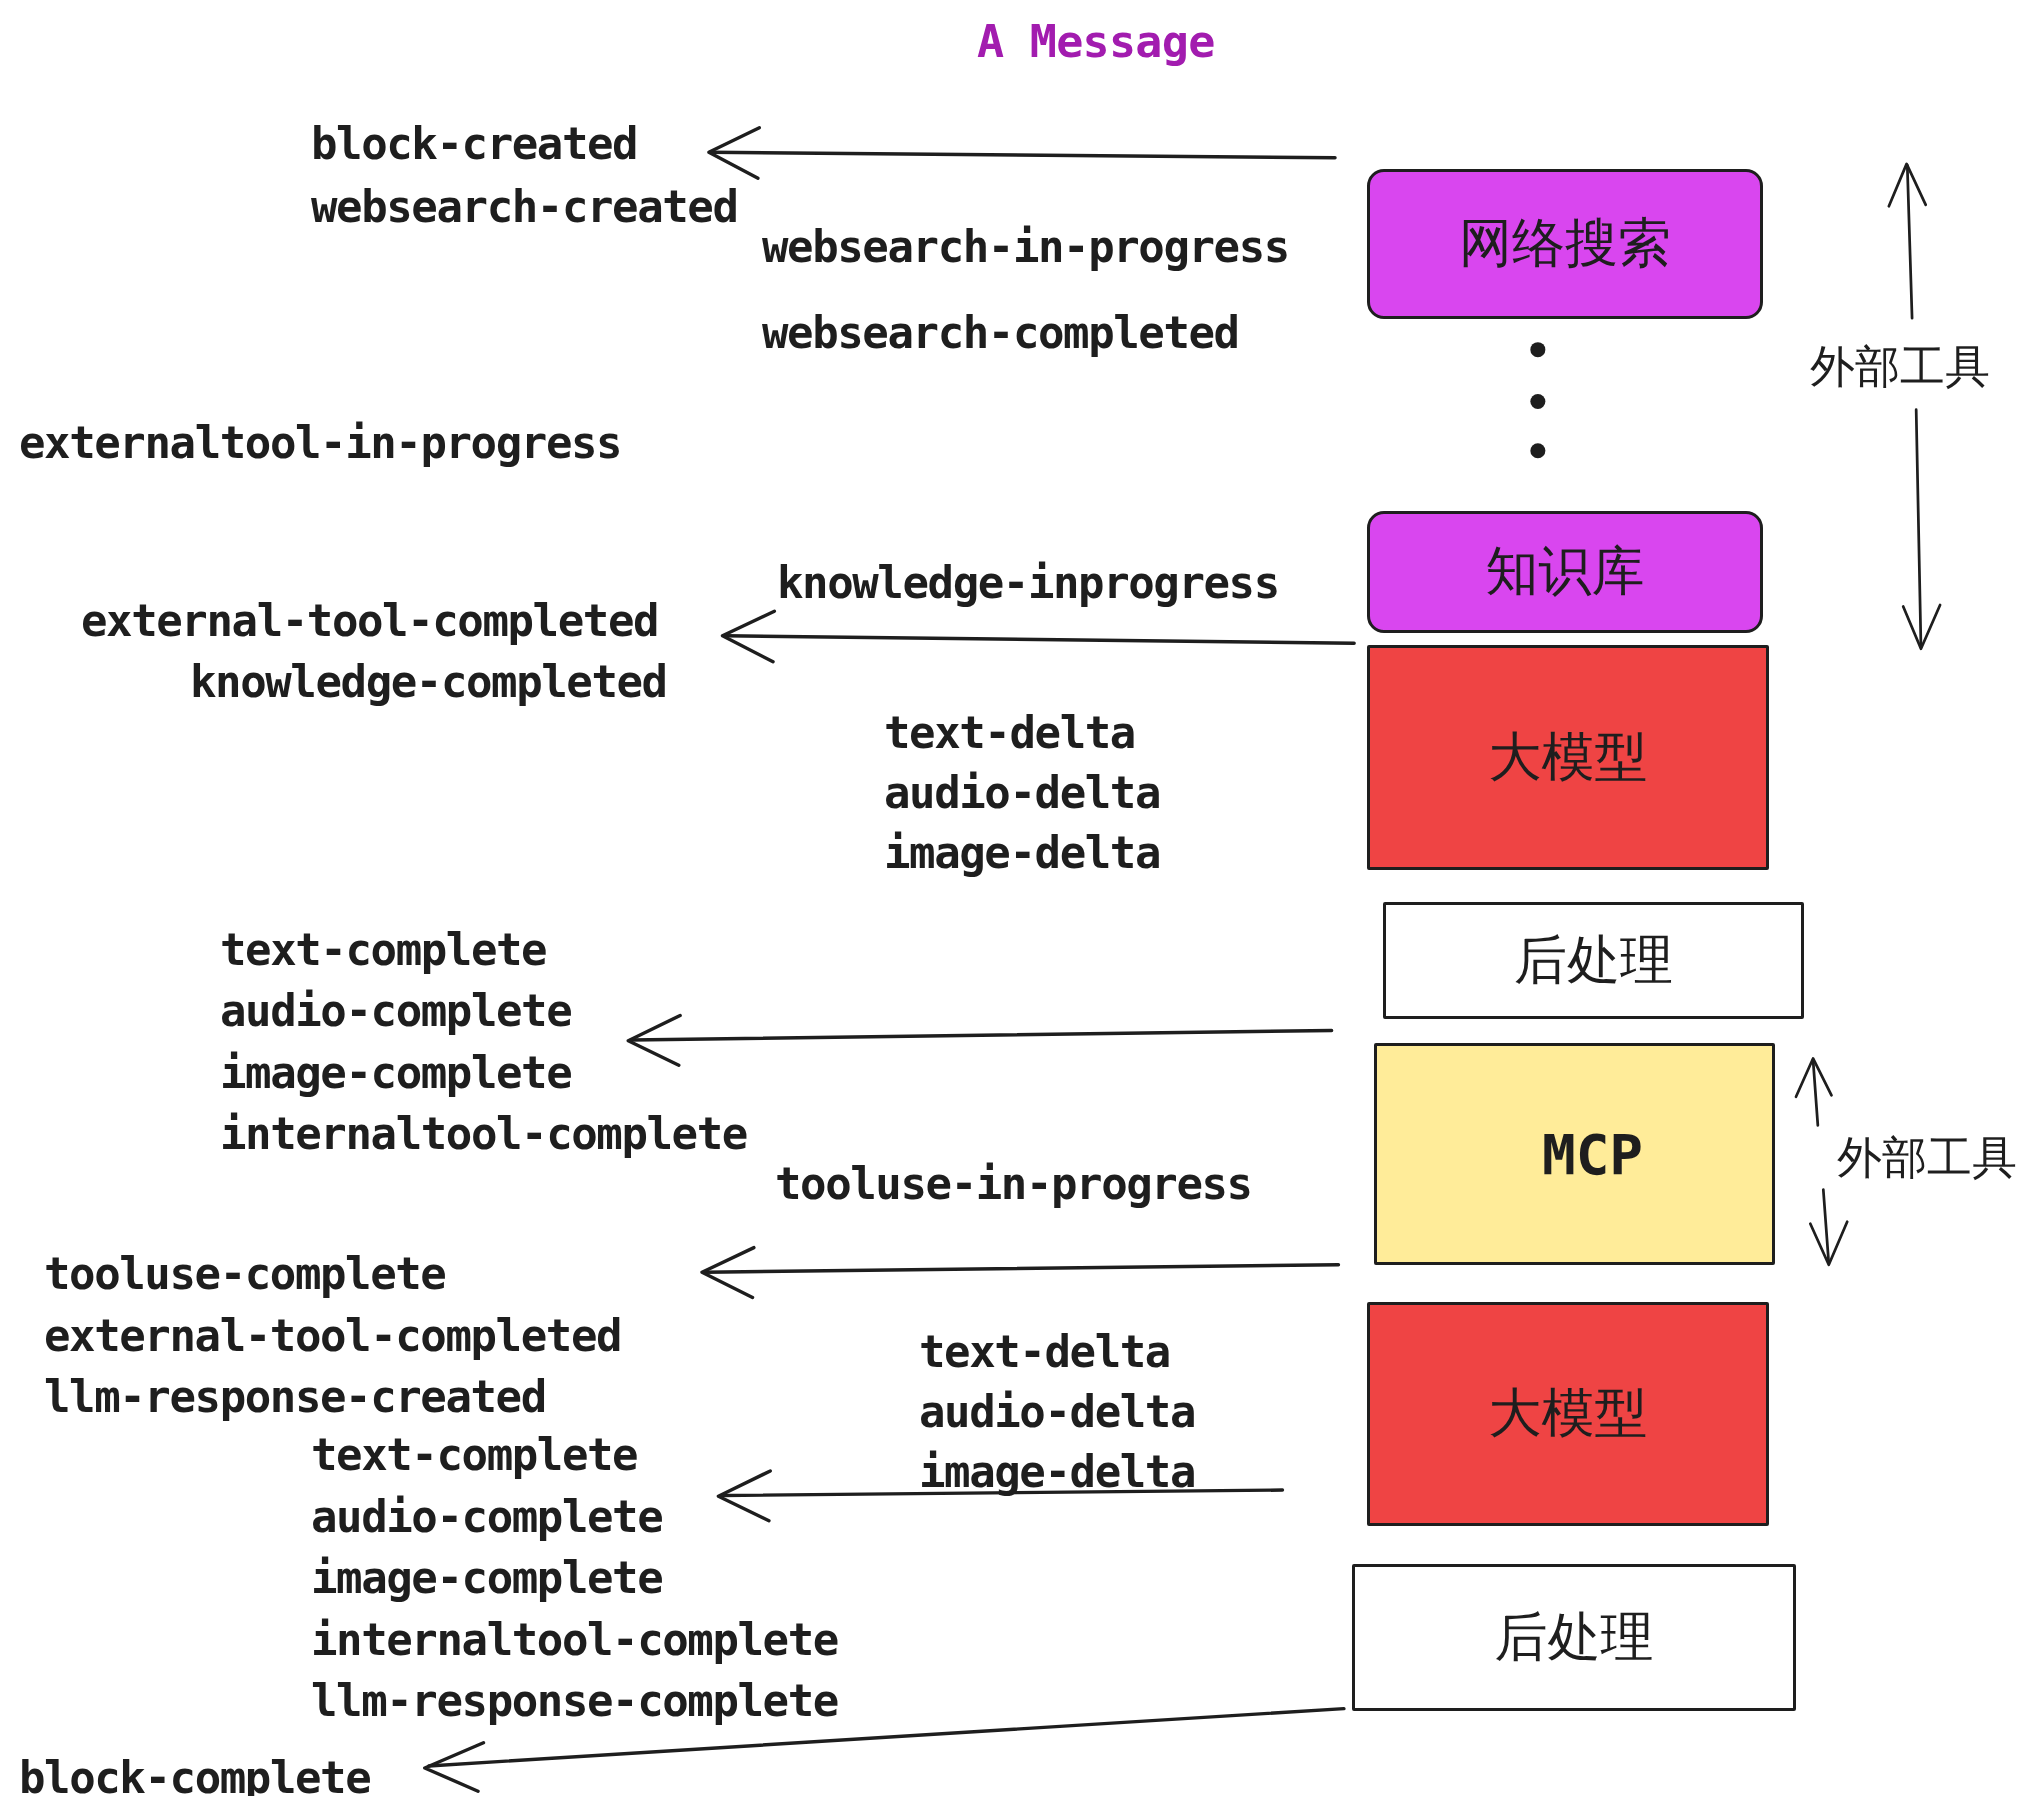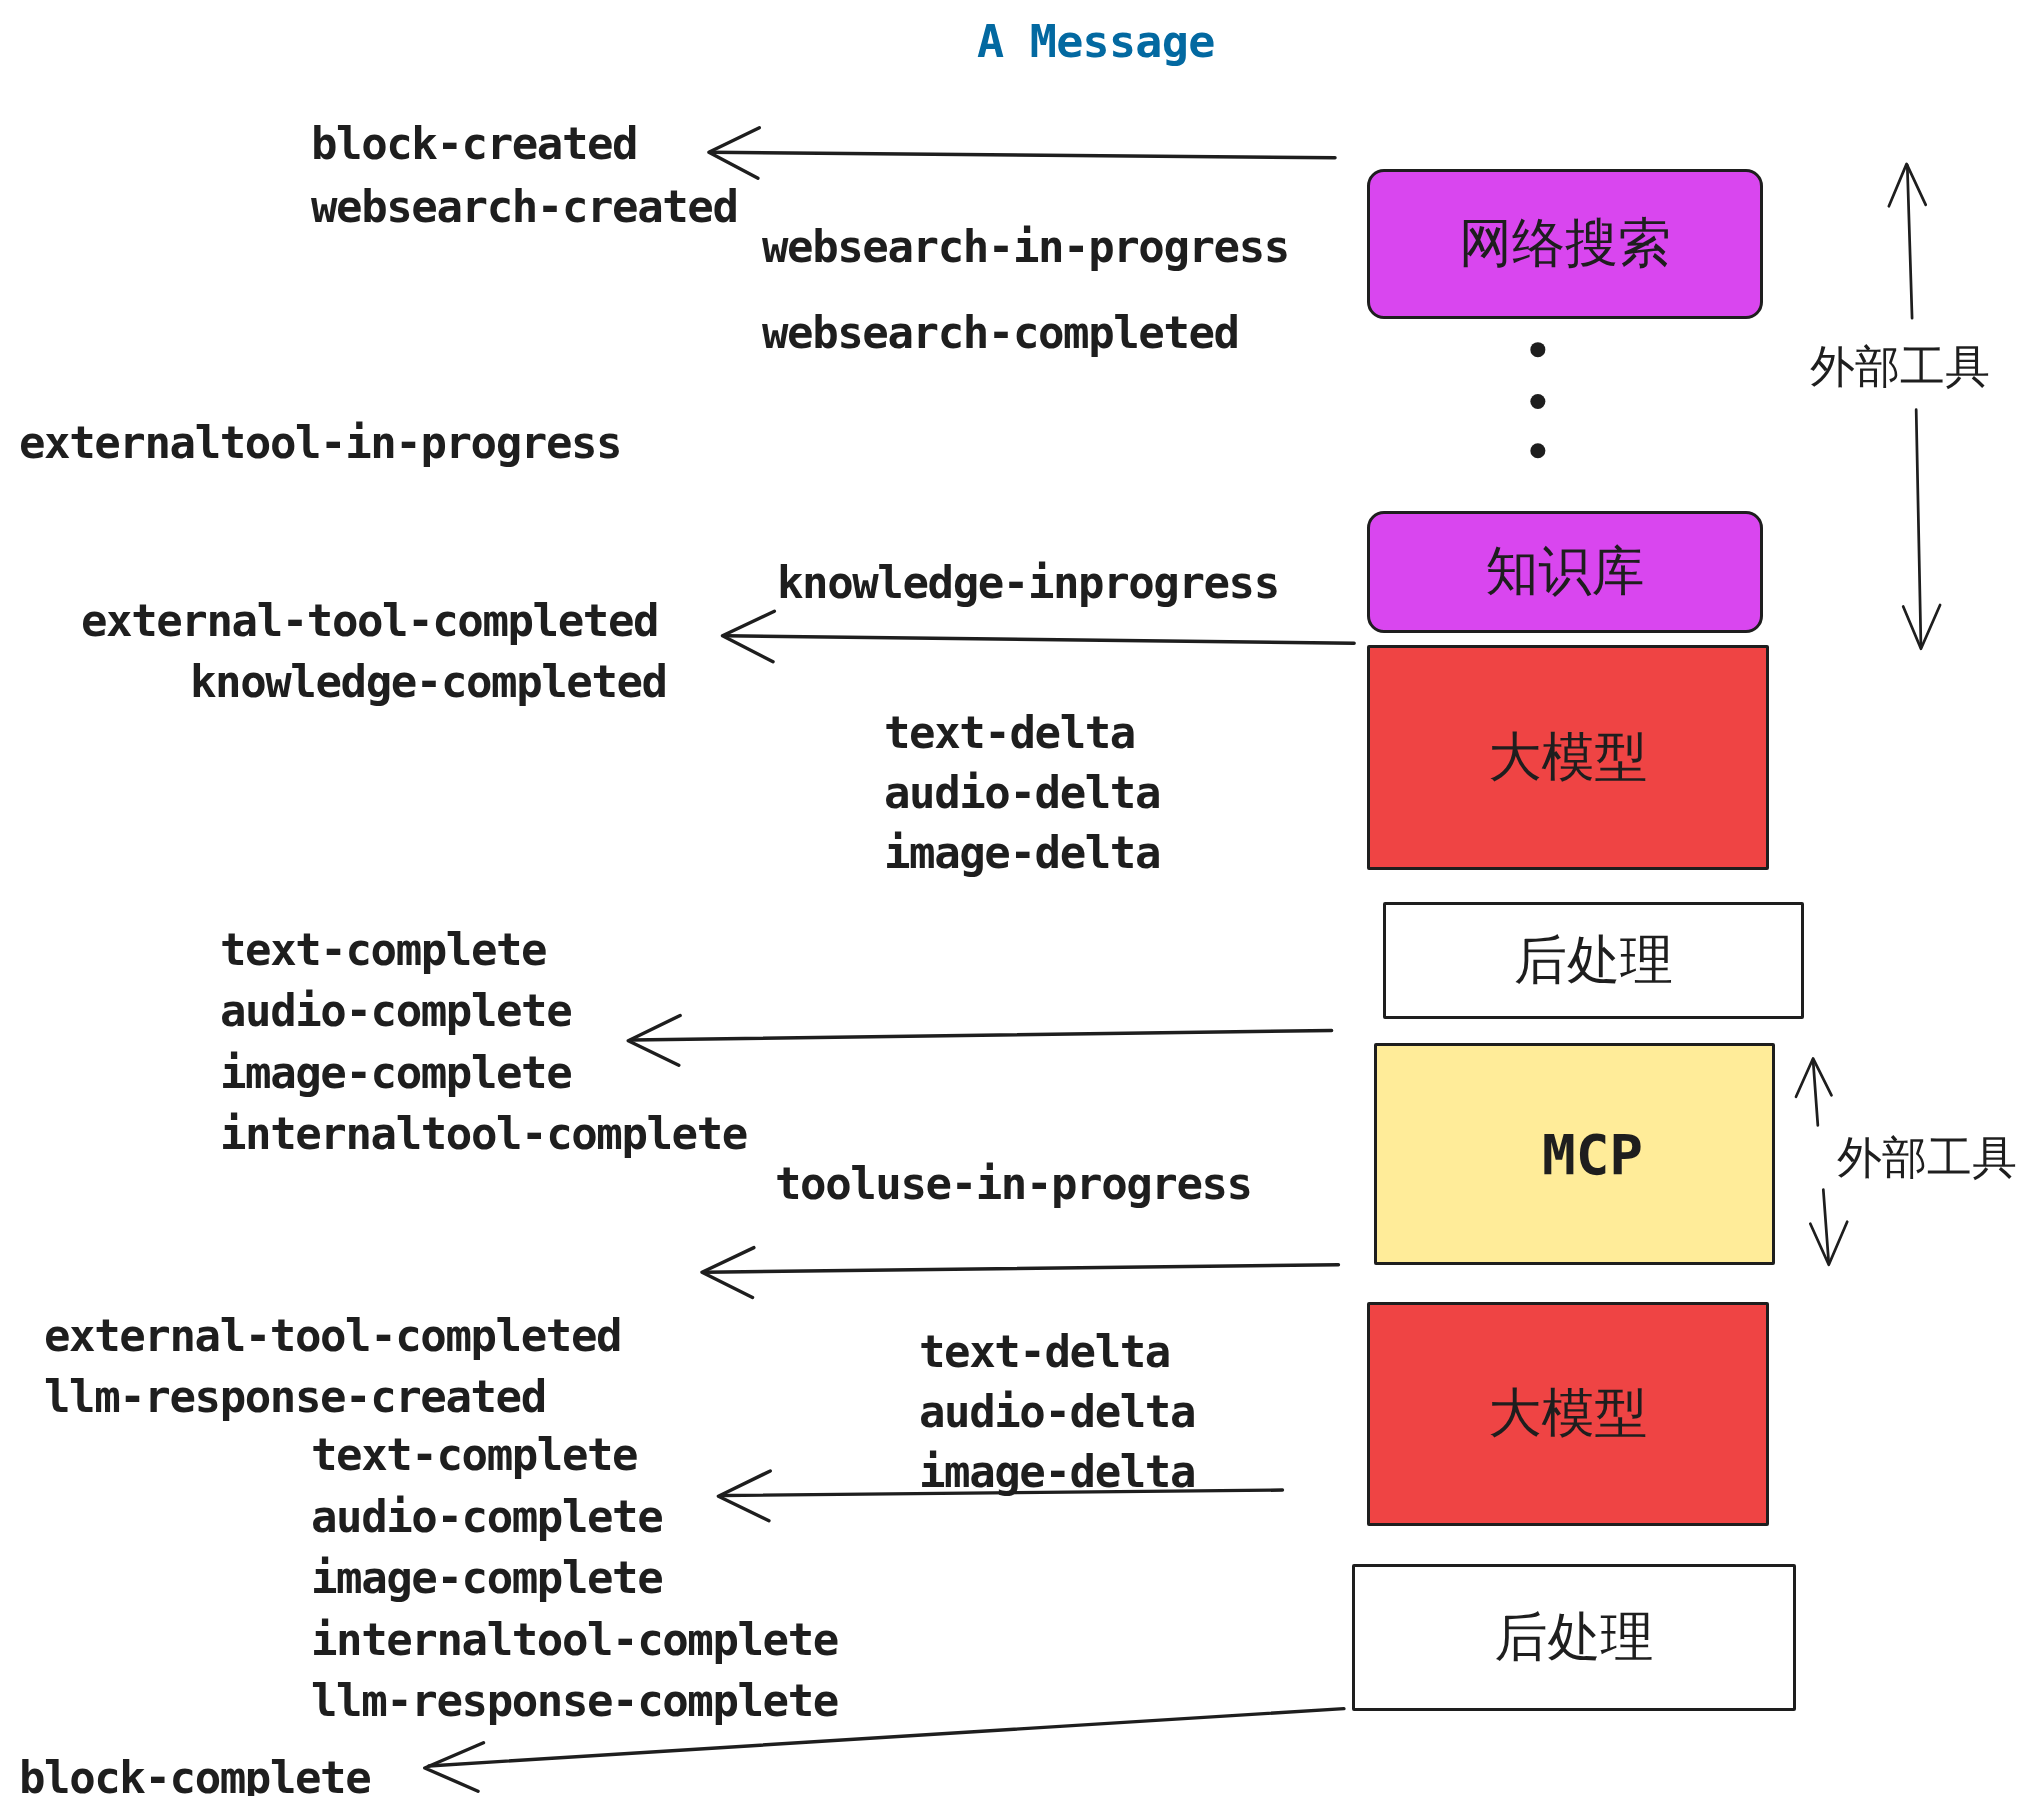--- a/index.html
+++ b/index.html
@@ -1,21 +1,21 @@
 <!DOCTYPE html>
 <html style="font-size:11px"><head>
 <meta charset="utf-8">
 <style>
   html,body{margin:0;padding:0;background:#ffffff;}
   .stage{position:relative;width:2035px;height:1796px;background:#ffffff;overflow:hidden;
          font-family:"DejaVu Sans","Liberation Sans",sans-serif;color:#1e1e1e;}
   .ev{position:absolute;font-family:"DejaVu Sans Mono","Liberation Mono",monospace;
       font-weight:600;font-size:44px;line-height:1.08;color:#1e1e1e;white-space:nowrap;letter-spacing:-1.4px;margin-top:19px;}
   .title{position:absolute;font-family:"DejaVu Sans Mono","Liberation Mono",monospace;
-      font-weight:700;font-size:45px;color:#0369a1;white-space:nowrap;letter-spacing:-0.7px;}
+      font-weight:700;font-size:45px;color:#a21caf;white-space:nowrap;letter-spacing:-0.7px;}
   .bx{position:absolute;box-sizing:border-box;border:3.4px solid #1e1e1e;border-radius:2px;
       display:flex;align-items:center;justify-content:center;font-size:53px;color:#1e1e1e;white-space:nowrap;}
   .bx.pink{background:#d946ef;border-radius:17px;}
   .bx.green{background:#ef4444;}
   .bx.yellow{background:#ffec99;}
   .bx.white{background:#ffffff;}
   .bx.mono{font-family:"DejaVu Sans Mono","Liberation Mono",monospace;font-weight:600;font-size:56px;}
   .side{position:absolute;font-size:45px;color:#1e1e1e;white-space:nowrap;}
   svg.wires{position:absolute;left:0;top:0;width:2035px;height:1796px;}
   svg.wires path{fill:none;stroke:#1e1e1e;stroke-width:5;stroke-linecap:round;stroke-linejoin:round;}
@@ -99,20 +99,21 @@
   <div class="ev" style="left:884px;top:750px;">audio-delta</div>
   <div class="ev" style="left:884px;top:810px;">image-delta</div>
 
   <div class="ev" style="left:220px;top:907px;">text-complete</div>
   <div class="ev" style="left:220px;top:968px;">audio-complete</div>
   <div class="ev" style="left:220px;top:1030px;">image-complete</div>
   <div class="ev" style="left:220px;top:1091px;">internaltool-complete</div>
 
   <div class="ev" style="left:775px;top:1141px;">tooluse-in-progress</div>
 
+  <div class="ev" style="left:44px;top:1231px;">tooluse-complete</div>
   <div class="ev" style="left:44px;top:1293px;">external-tool-completed</div>
   <div class="ev" style="left:44px;top:1354px;">llm-response-created</div>
 
   <div class="ev" style="left:919px;top:1309px;">text-delta</div>
   <div class="ev" style="left:919px;top:1369px;">audio-delta</div>
   <div class="ev" style="left:919px;top:1429px;">image-delta</div>
 
   <div class="ev" style="left:311px;top:1412px;">text-complete</div>
   <div class="ev" style="left:311px;top:1474px;">audio-complete</div>
   <div class="ev" style="left:311px;top:1535px;">image-complete</div>

